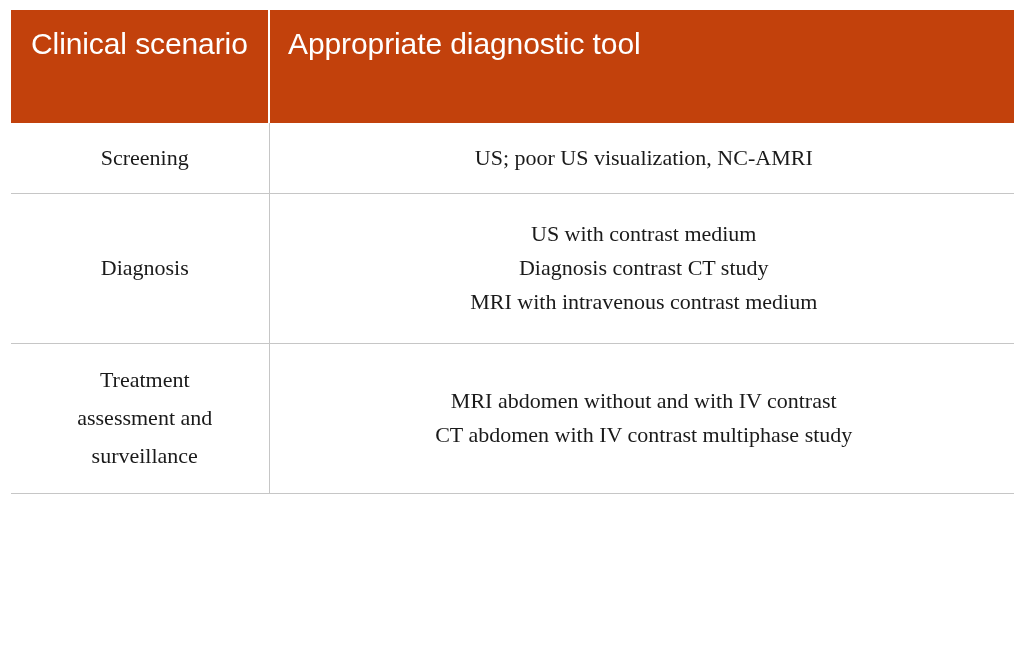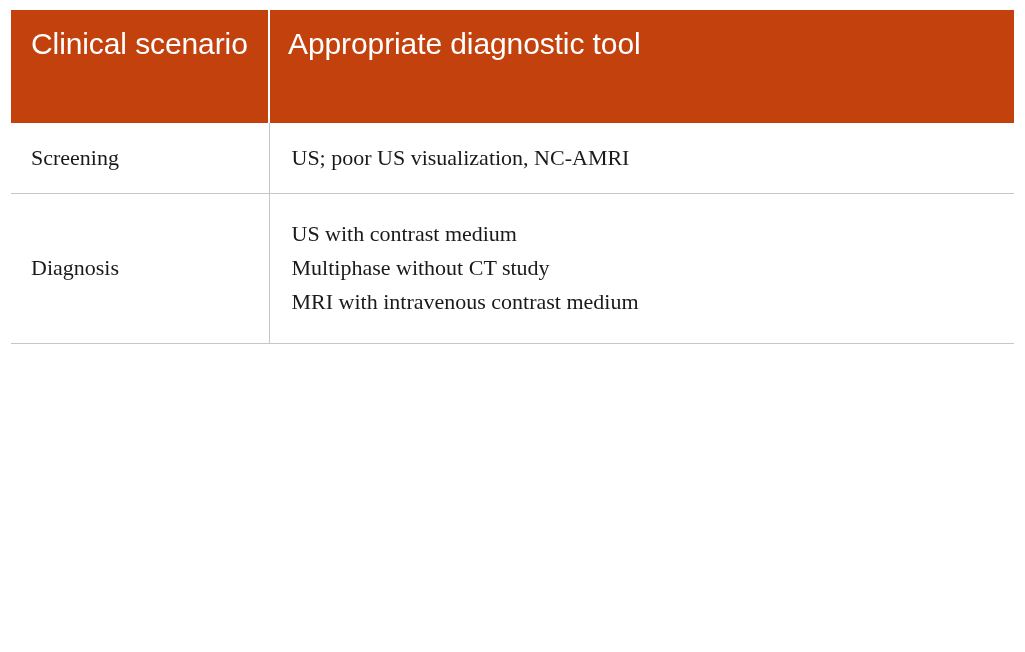--- a/index.html
+++ b/index.html
@@ -88,21 +88,21 @@
   }
   tbody tr:first-child td { border-top: none; }
   tbody tr:last-child td  { border-bottom: 1px solid #c6c6c6; }
 
   
   tr.row-screening  td { height: 70px;  }
   tr.row-diagnosis  td { height: 150px; }
   tr.row-staging    td { height: 148px; }
   tr.row-treatment  td { height: 150px; }
 
-  .lines { display: block; }
+  .lines { display: block; text-align: center; }
   .line  { display: block; }
   .line + .line { margin-top: 12px; }
 
   .scenario-lines .line + .line { margin-top: 16px; }
 
   .wrap-text { display: block; line-height: 1.55; }
 </style>
 </head>
 <body>
 
@@ -136,24 +136,39 @@
 
         <tr class="row-diagnosis">
           <td class="cell-scenario">
             <span class="lines scenario-lines">
               <span class="line">Diagnosis</span>
             </span>
           </td>
           <td class="cell-tool">
             <span class="lines">
               <span class="line">US with contrast medium</span>
-              <span class="line">Multiphase without CT study</span>
+              <span class="line">Diagnosis contrast CT study</span>
               <span class="line">MRI with intravenous contrast medium</span>
             </span>
           </td>
         </tr>
 
 
+        <tr class="row-treatment">
+          <td class="cell-scenario">
+            <span class="lines scenario-lines">
+              <span class="line">Treatment</span>
+              <span class="line">assessment and</span>
+              <span class="line">surveillance</span>
+            </span>
+          </td>
+          <td class="cell-tool">
+            <span class="lines">
+              <span class="line">MRI abdomen without and with IV contrast</span>
+              <span class="line">CT abdomen with IV contrast multiphase study</span>
+            </span>
+          </td>
+        </tr>
 
       </tbody>
     </table>
   </div>
 </div>
 
 </body></html>

